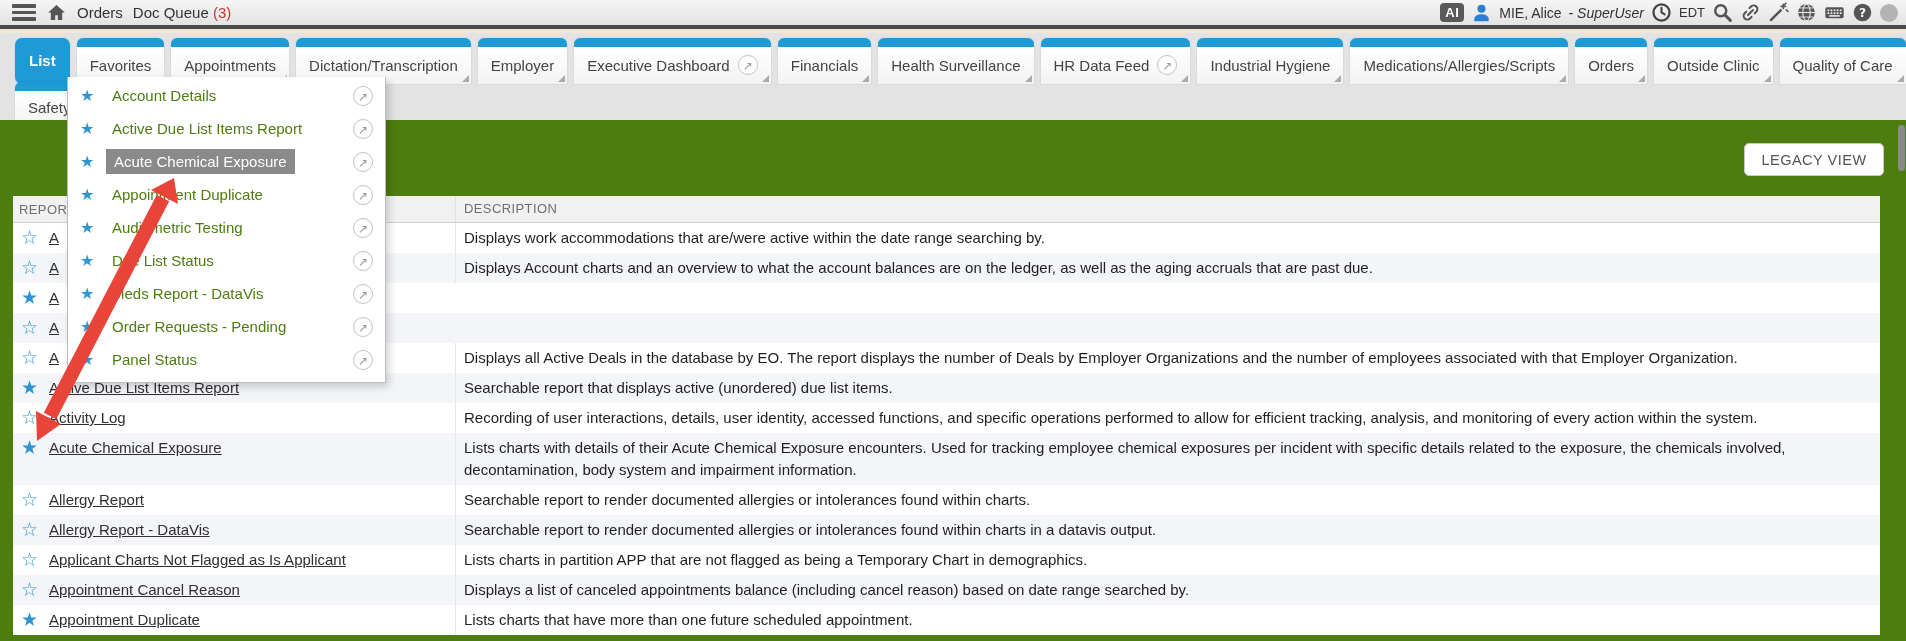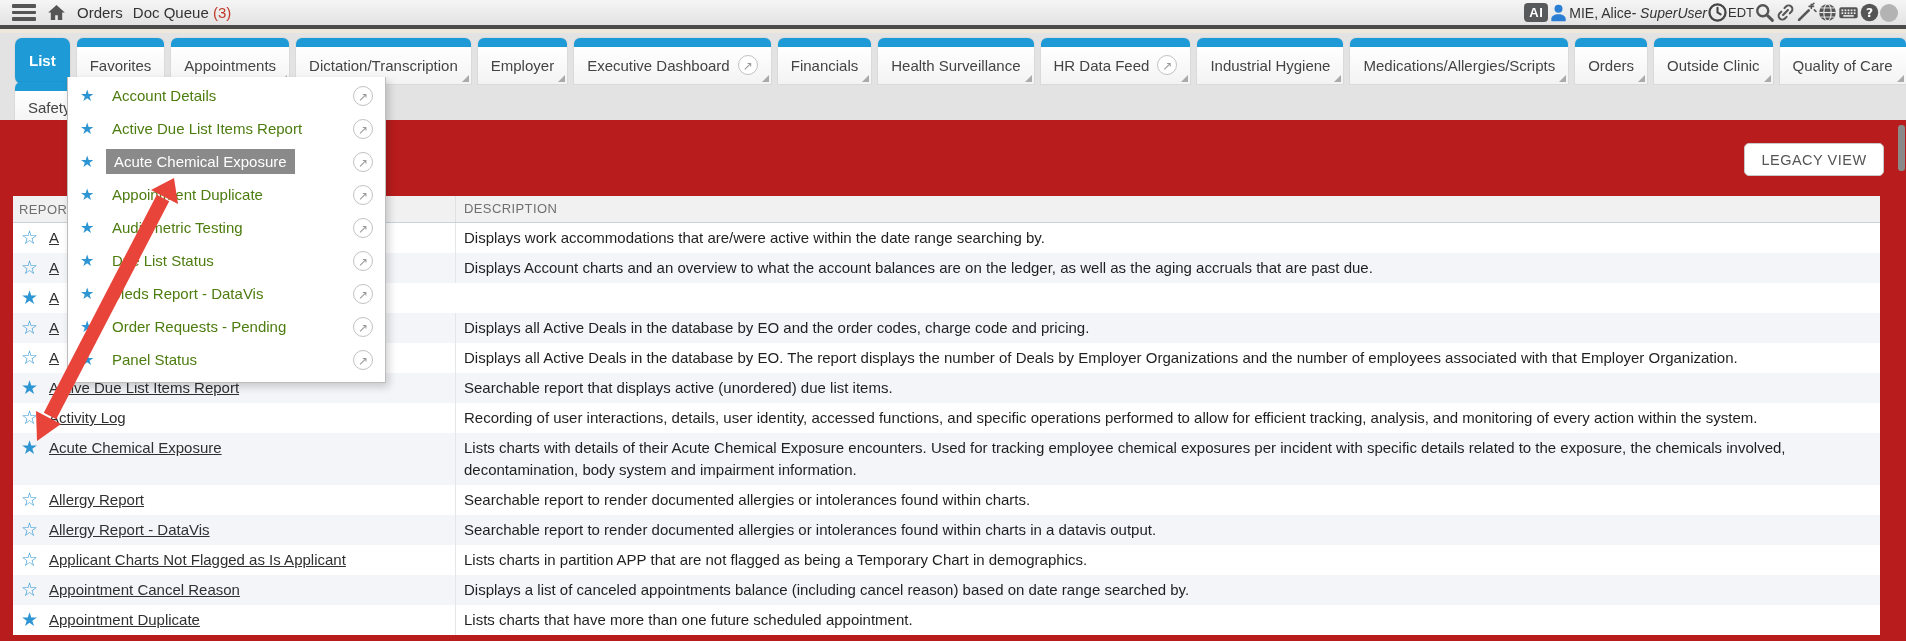--- a/index.html
+++ b/index.html
@@ -4,21 +4,21 @@
 <style>
   html,body{margin:0;padding:0;}
   body{font-family:"Liberation Sans",sans-serif;background:#fff;}
   #app{position:relative;width:1906px;height:641px;overflow:hidden;background:#EEE8DA;}
 
   
   .topbar{position:absolute;left:0;top:0;width:1906px;height:29px;
     background:linear-gradient(#f5f5f5,#e3e3e3);border-bottom:4px solid #4b4b4b;
     display:flex;align-items:center;box-sizing:border-box;padding:0 8px;}
   .topbar .left,.topbar .right{display:flex;align-items:center;gap:10px;}
-  .topbar .right{margin-left:auto;gap:0;}
+  .topbar .right{margin-left:auto;gap:7px;}
   .burger{width:24px;height:17px;display:flex;flex-direction:column;justify-content:space-between;cursor:pointer;margin-left:4px;}
   .burger span{display:block;height:3.6px;background:#555;border-radius:1px;}
   .crumb{font-size:15px;color:#333;cursor:pointer;}
   .crumb .cnt{color:#c0392b;}
   .icon20{width:21px;height:21px;display:inline-block;vertical-align:middle;}
   .ai-badge{background:#58595b;color:#fff;font-weight:bold;font-size:13px;border-radius:4px;
     padding:3px 5px;line-height:1;letter-spacing:.5px;}
   .uname{font-size:14px;color:#333;}
   .urole{font-size:14px;color:#333;font-style:italic;text-align:right;}
   .tz{font-size:13px;color:#333;}
@@ -35,21 +35,21 @@
     box-shadow:0 0 0 1px rgba(0,0,0,0.04);}
   .tab .fold{position:absolute;right:2px;bottom:2px;width:0;height:0;
     border-top:7px solid transparent;border-right:7px solid #aaa;}
   .tab.active{border-top:none;background:#1E9BD7;color:#fff;font-weight:bold;
     padding:12px 14px 13px 14px;border-radius:7px;}
   .circle-arrow{width:20px;height:20px;border:1.5px solid #c2c2c2;border-radius:50%;
     color:#9a9a9a;font-size:12px;line-height:20px;text-align:center;display:inline-block;
     background:#fff;box-sizing:border-box;}
 
   
-  .main{position:absolute;left:0;top:120px;width:1906px;height:521px;background:#b91c1c;}
+  .main{position:absolute;left:0;top:120px;width:1906px;height:521px;background:#4d7c0f;}
   .legacy-btn{position:absolute;top:23px;right:22px;width:140px;height:33px;background:#fff;
     border:1px solid #c9c9c9;border-radius:5px;font-size:14.5px;color:#555;letter-spacing:.5px;
     font-family:"Liberation Sans",sans-serif;cursor:pointer;}
 
   
   .rtable{position:absolute;left:13px;top:76px;width:1867px;background:#fff;}
   .thead{display:flex;background:#f1f1f1;border-bottom:1px solid #c9d2da;height:26px;align-items:center;}
   .th{font-size:13px;color:#6f6f6f;letter-spacing:.4px;}
   .th.name{width:442px;padding-left:6px;box-sizing:border-box;}
   .th.desc{flex:1;padding-left:8px;border-left:1px solid #e0e0e0;height:26px;line-height:26px;box-sizing:border-box;}
@@ -248,21 +248,20 @@
             <div class="tcell-name">
               <span class="tstar">★</span>
               <span class="tlink">A</span>
             </div>
           </div>
           <div class="trow even">
             <div class="tcell-name">
               <span class="tstar">☆</span>
               <span class="tlink">A</span>
             </div>
-            <div class="tcell-desc single">Displays all Active Deals in the database by EO and the order codes, charge code and pricing.</div>
           </div>
           <div class="trow">
             <div class="tcell-name">
               <span class="tstar">☆</span>
               <span class="tlink">A</span>
             </div>
             <div class="tcell-desc single">Displays all Active Deals in the database by EO. The report displays the number of Deals by Employer Organizations and the number of employees associated with that Employer Organization.</div>
           </div>
           <div class="trow even">
             <div class="tcell-name">

